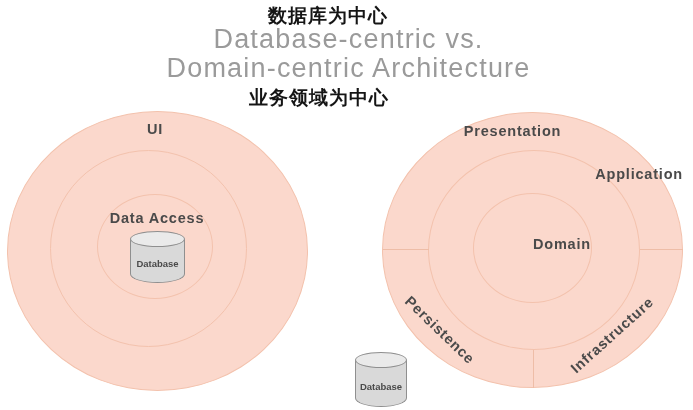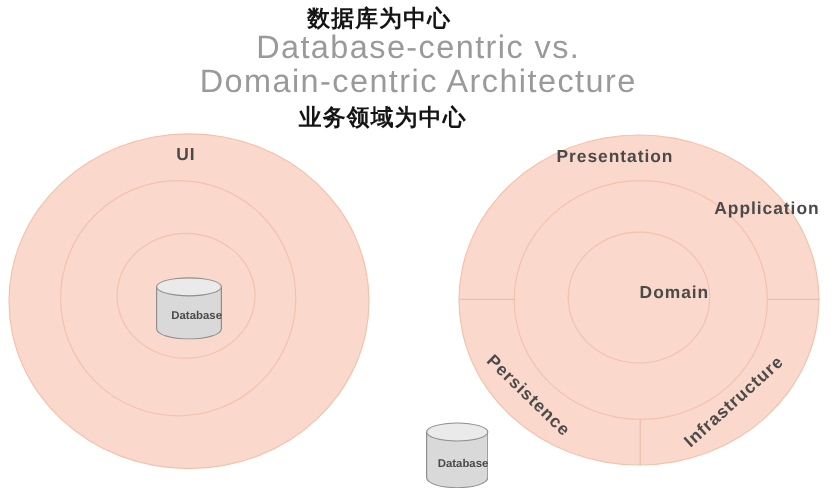--- a/index.html
+++ b/index.html
@@ -16,21 +16,21 @@
 
   
   .cn-label {
     color: #151515;
     font-size: 19px;
     font-weight: 700;
     text-align: center;
     letter-spacing: 1px;
     white-space: nowrap;
   }
-  .cn-top    { left: 0px;  top: 3px;  width: 632px; }
+  .cn-top    { left: 12px;  top: 3px;  width: 632px; }
   .cn-bottom { left: 0px;  top: 85px; width: 638px; }
   .main-title {
     left: 0px; top: 25px; width: 697px;
     color: #9a9a9a;
     font-size: 27px;
     font-weight: 400;
     letter-spacing: 1.2px;
     line-height: 29px;
     text-align: center;
     white-space: nowrap;
@@ -103,21 +103,21 @@
     height: 16px;
     background: #eaeaea;
     border: 1px solid #8f8f8f;
     border-radius: 50%;
     z-index: 2;
   }
   .cyl-label {
     position: absolute;
     left: 0; right: 0;
     top: 52%;
-    text-align: right;
+    text-align: center;
     font-size: 9.5px;
     font-weight: 700;
     color: #4a4a4a;
     z-index: 3;
     white-space: nowrap;
   }
 </style>
 </head>
 <body>
 
@@ -130,20 +130,21 @@
     <div>Domain-centric Architecture</div>
   </div>
 
   <div class="abs cn-label cn-bottom">业务领域为中心</div>
 
   <div class="ring filled l-outer"></div>
   <div class="ring l-middle"></div>
   <div class="ring l-inner"></div>
 
   <div class="ring-label lbl-ui">UI</div>
+  <div class="ring-label lbl-dataaccess">Data Access</div>
 
   <div class="cylinder cyl-left">
     <div class="cyl-top"></div>
     <div class="cyl-body"></div>
     <div class="cyl-label">Database</div>
   </div>
 
   <div class="ring filled r-outer"></div>
   <div class="ring r-middle"></div>
   <div class="ring r-inner"></div>

